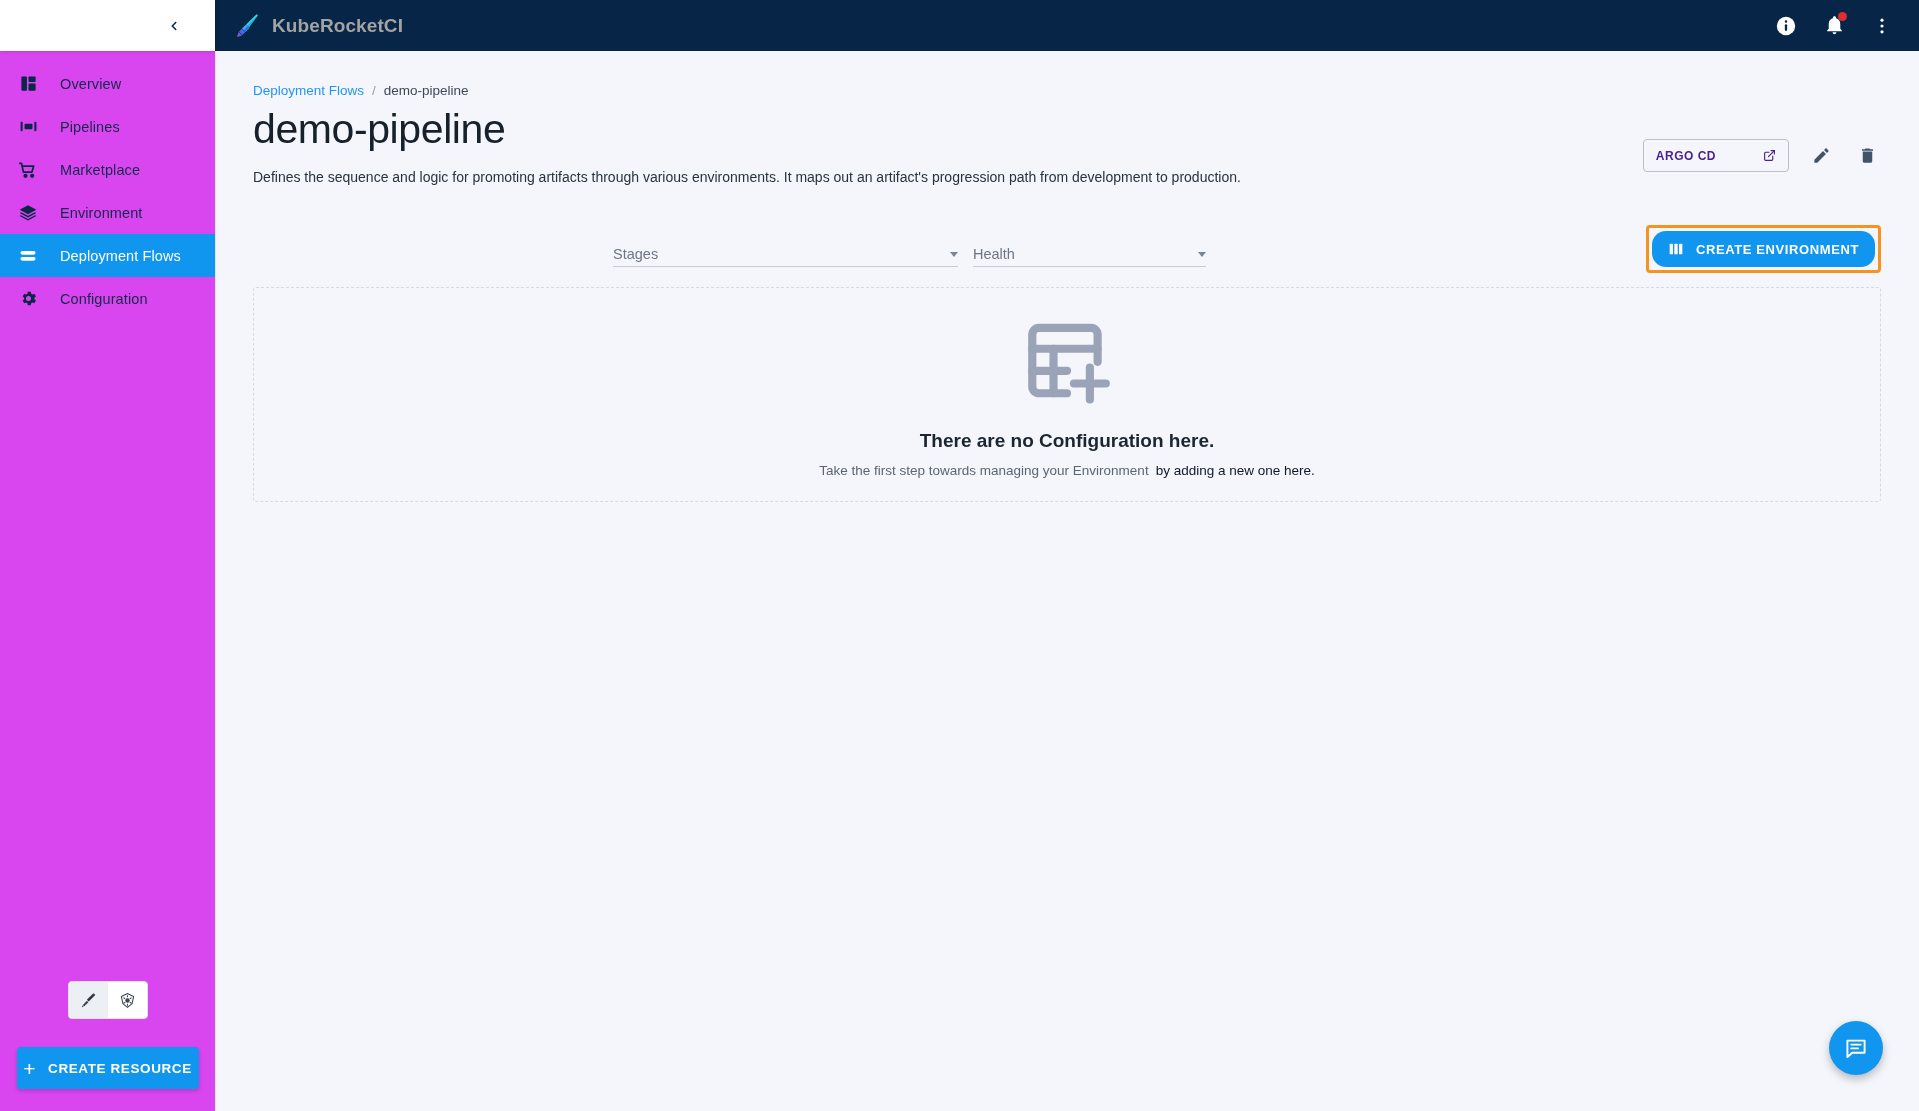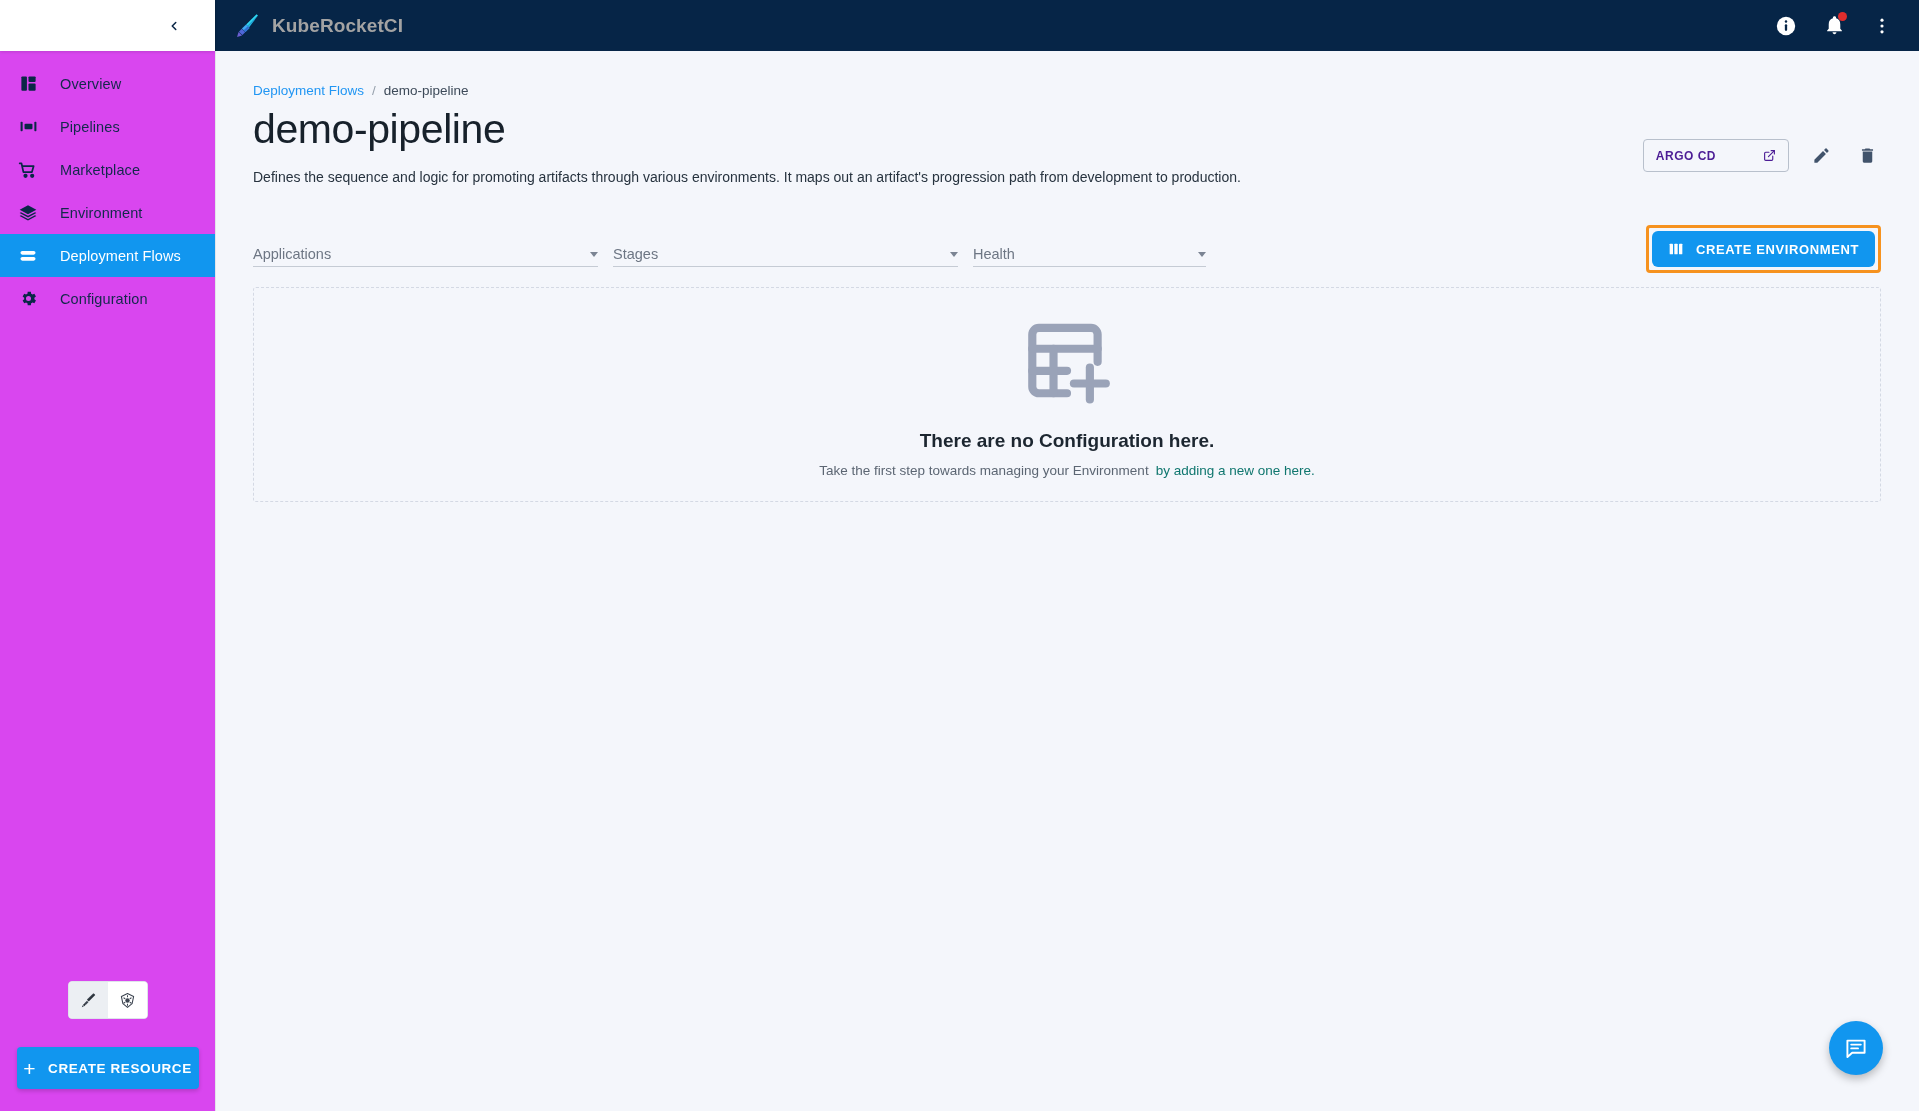--- a/index.html
+++ b/index.html
@@ -126,36 +126,36 @@
   }
   #sel-apps{left:0;width:345px;}
   #sel-stages{left:360px;width:345px;}
   #sel-health{left:720px;width:233px;}
 
   .create-env-wrap{
     position:absolute;right:0;top:-8px;
     border:3px solid #f6921e;border-radius:4px;padding:3px;
   }
   .create-env{
-    height:36px;padding:0 16px;background:#1196ef;color:#fff;border-radius:6px;
+    height:36px;padding:0 16px;background:#1196ef;color:#fff;border-radius:14px;
     display:flex;align-items:center;font-size:13px;font-weight:bold;letter-spacing:.6px;
     cursor:pointer;
   }
   .create-env .cols{margin-right:12px;display:flex;}
 
   .empty-panel{
     margin-top:12px;height:215px;
     border:1px dashed #d4d9e4;border-radius:3px;
     display:flex;flex-direction:column;align-items:center;justify-content:center;
     box-sizing:border-box;
   }
   .empty-icon{margin-bottom:16px;}
   .empty-title{font-size:19px;font-weight:bold;color:#1c2630;}
   .empty-sub{margin-top:11px;font-size:13.5px;color:#5c6673;}
-  .empty-sub a{color:#0f766e;text-decoration:none;cursor:pointer;margin-left:7px;}
+  .empty-sub a{color:#0f172a;text-decoration:none;cursor:pointer;margin-left:7px;}
 
   .fab{
     position:absolute;right:36px;bottom:36px;width:54px;height:54px;border-radius:50%;
     background:#1196ef;display:flex;align-items:center;justify-content:center;
     box-shadow:0 4px 9px rgba(0,0,0,0.25);cursor:pointer;
   }
 </style>
 </head>
 <body>
 
@@ -339,24 +339,20 @@
 
       <div class="icon-btn">
         <svg width="19" height="19" viewBox="0 0 24 24" fill="currentColor">
           <path d="M6 19.2c0 1.1.9 2 2 2h8c1.1 0 2-.9 2-2V7H6zM19 4h-3.5l-1-1h-5l-1 1H5v2h14z"></path>
         </svg>
       </div>
     </div>
 
     <div class="filters-row">
 
-      <div class="select" id="sel-apps">
-        <span class="select-label">Applications</span>
-        <span class="caret"></span>
-      </div>
 
       <div class="select" id="sel-stages">
         <span class="select-label">Stages</span>
         <span class="caret"></span>
       </div>
 
       <div class="select" id="sel-health">
         <span class="select-label">Health</span>
         <span class="caret"></span>
       </div>

